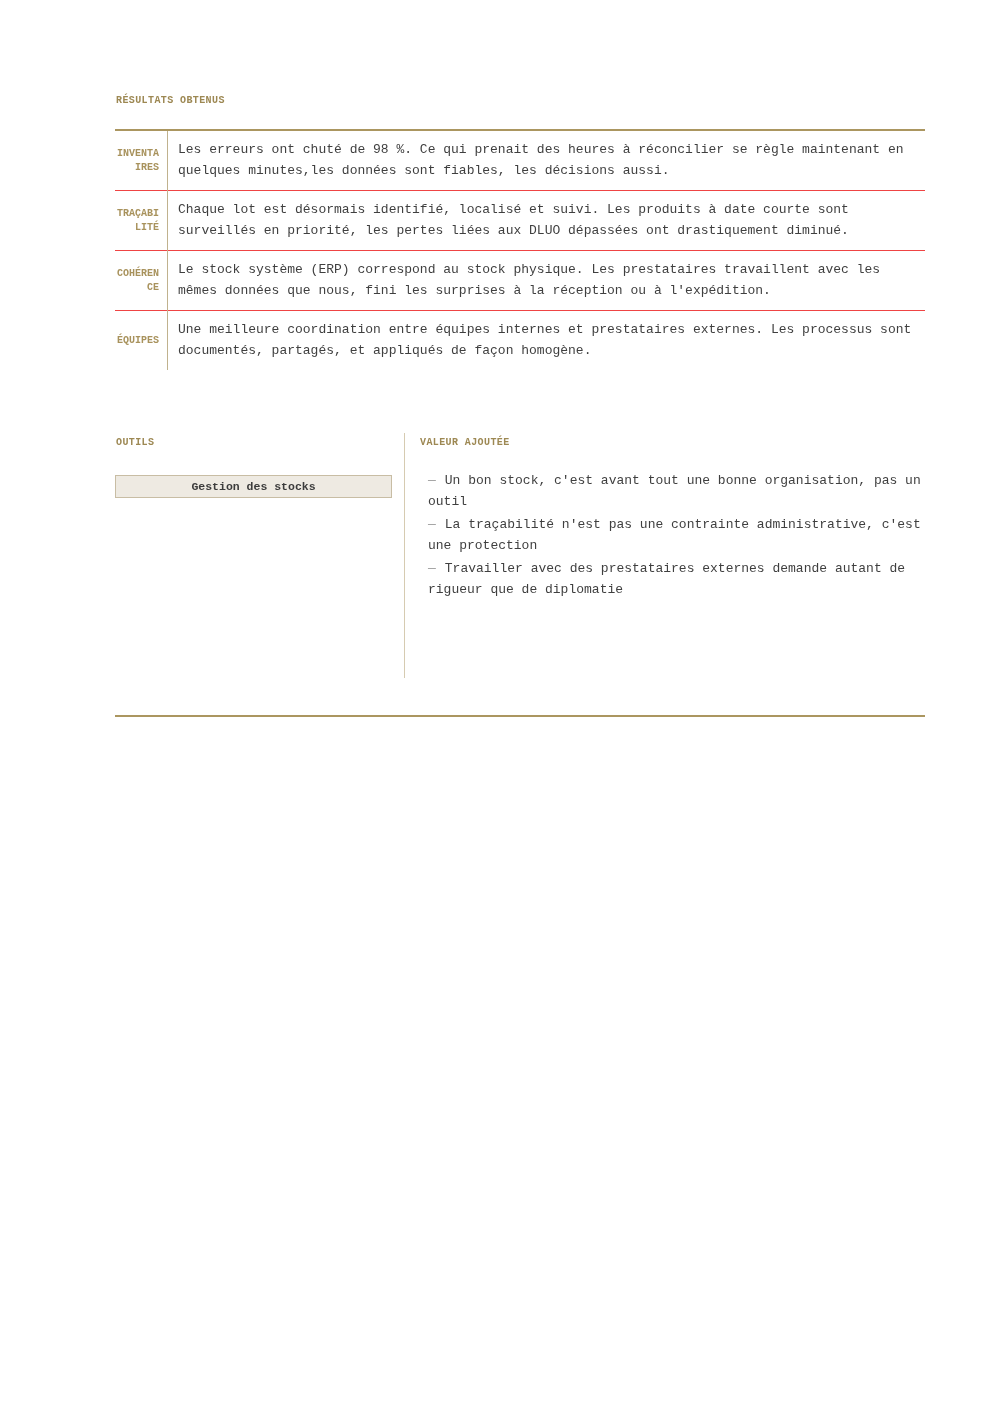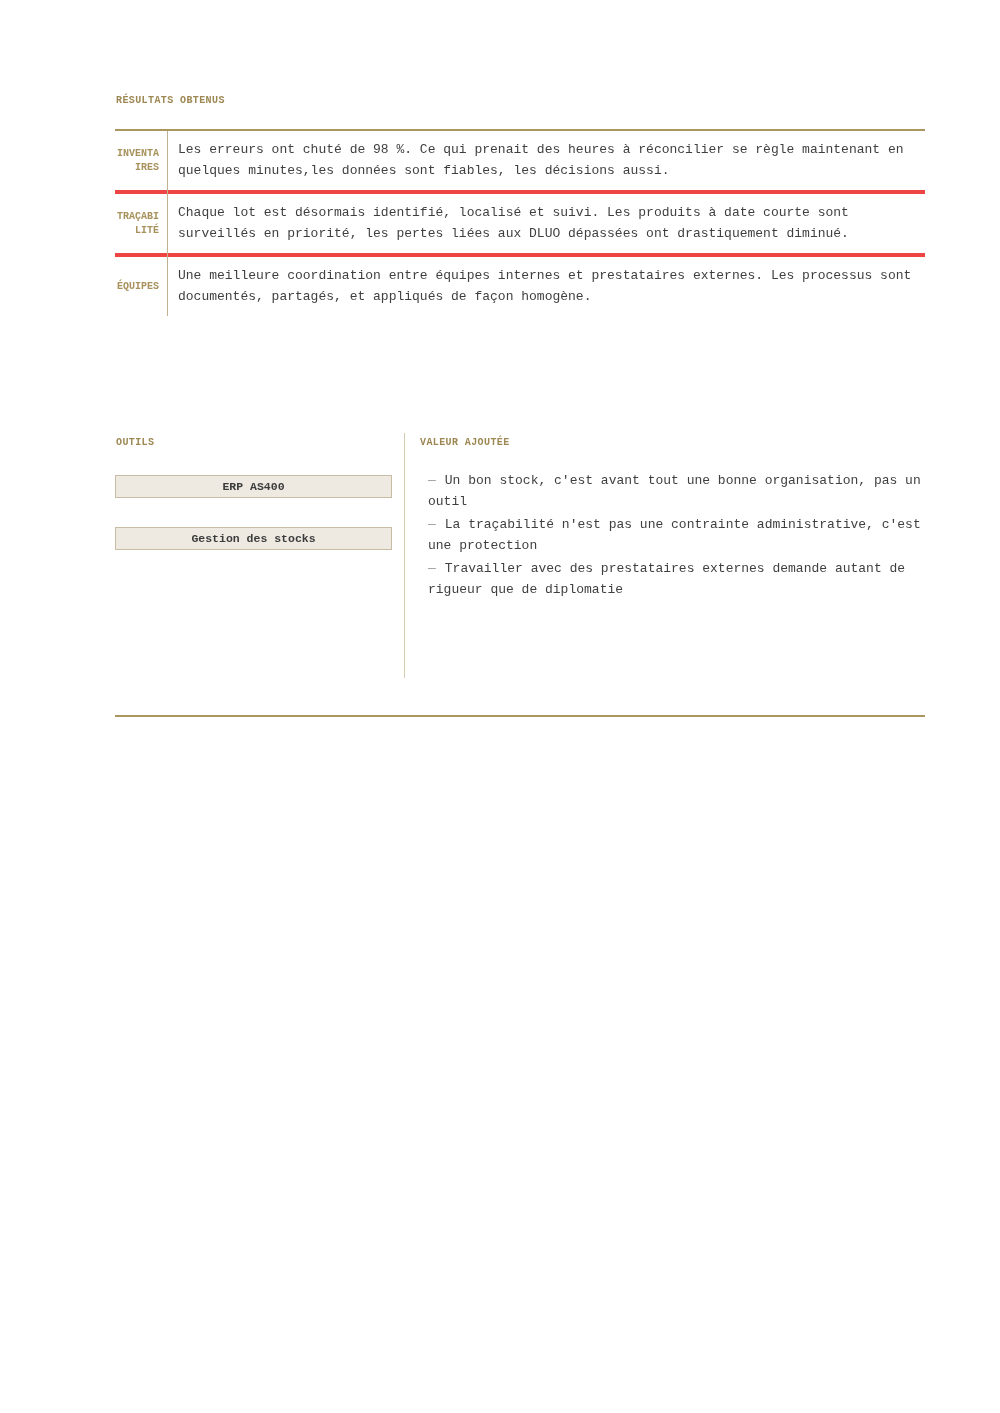--- a/index.html
+++ b/index.html
@@ -36,21 +36,21 @@
   }
   .table-vline {
     position: absolute;
     left: 52px; top: 0; bottom: 0;
     width: 1px;
     background: #c0b28e;
   }
   .result-row {
     display: flex;
     align-items: stretch;
-    border-bottom: 4px solid #ef4444;
+    border-bottom: 1px solid #ef4444;
   }
   .result-row:last-child { border-bottom: none; }
   .row-label {
     width: 52px;
     box-sizing: border-box;
     padding: 8px 8px 8px 0;
     display: flex;
     align-items: center;
     justify-content: flex-end;
     text-align: right;
@@ -135,36 +135,39 @@
       <div class="result-row">
         <div class="row-label">INVENTAIRES</div>
         <div class="row-text">Les erreurs ont chuté de 98 %. Ce qui prenait des heures à réconcilier se règle maintenant en quelques minutes,les données sont fiables, les décisions aussi.</div>
       </div>
 
       <div class="result-row">
         <div class="row-label">TRAÇABILITÉ</div>
         <div class="row-text">Chaque lot est désormais identifié, localisé et suivi. Les produits à date courte sont surveillés en priorité, les pertes liées aux DLUO dépassées ont drastiquement diminué.</div>
       </div>
 
+      <div class="result-row">
+        <div class="row-label">COHÉRENCE</div>
+        <div class="row-text">Le stock système (ERP) correspond au stock physique. Les prestataires travaillent avec les mêmes données que nous, fini les surprises à la réception ou à l'expédition.</div>
+      </div>
 
       <div class="result-row">
         <div class="row-label">ÉQUIPES</div>
         <div class="row-text">Une meilleure coordination entre équipes internes et prestataires externes. Les processus sont documentés, partagés, et appliqués de façon homogène.</div>
       </div>
     </div>
 
   <div class="sec-title tools-title">OUTILS</div>
 
   <div class="sec-title value-title">VALEUR AJOUTÉE</div>
 
   <div class="col-divider"></div>
 
   <div class="tools-buttons">
 
-      <div class="tool-button">ERP AS400</div>
 
 
       <div class="tool-button">Gestion des stocks</div>
 
     </div>
 
   <div class="value-list">
 
       <p class="value-item"><span class="dash">—</span><span>Un bon stock, c'est avant tout une bonne organisation, pas un outil</span></p>
 

